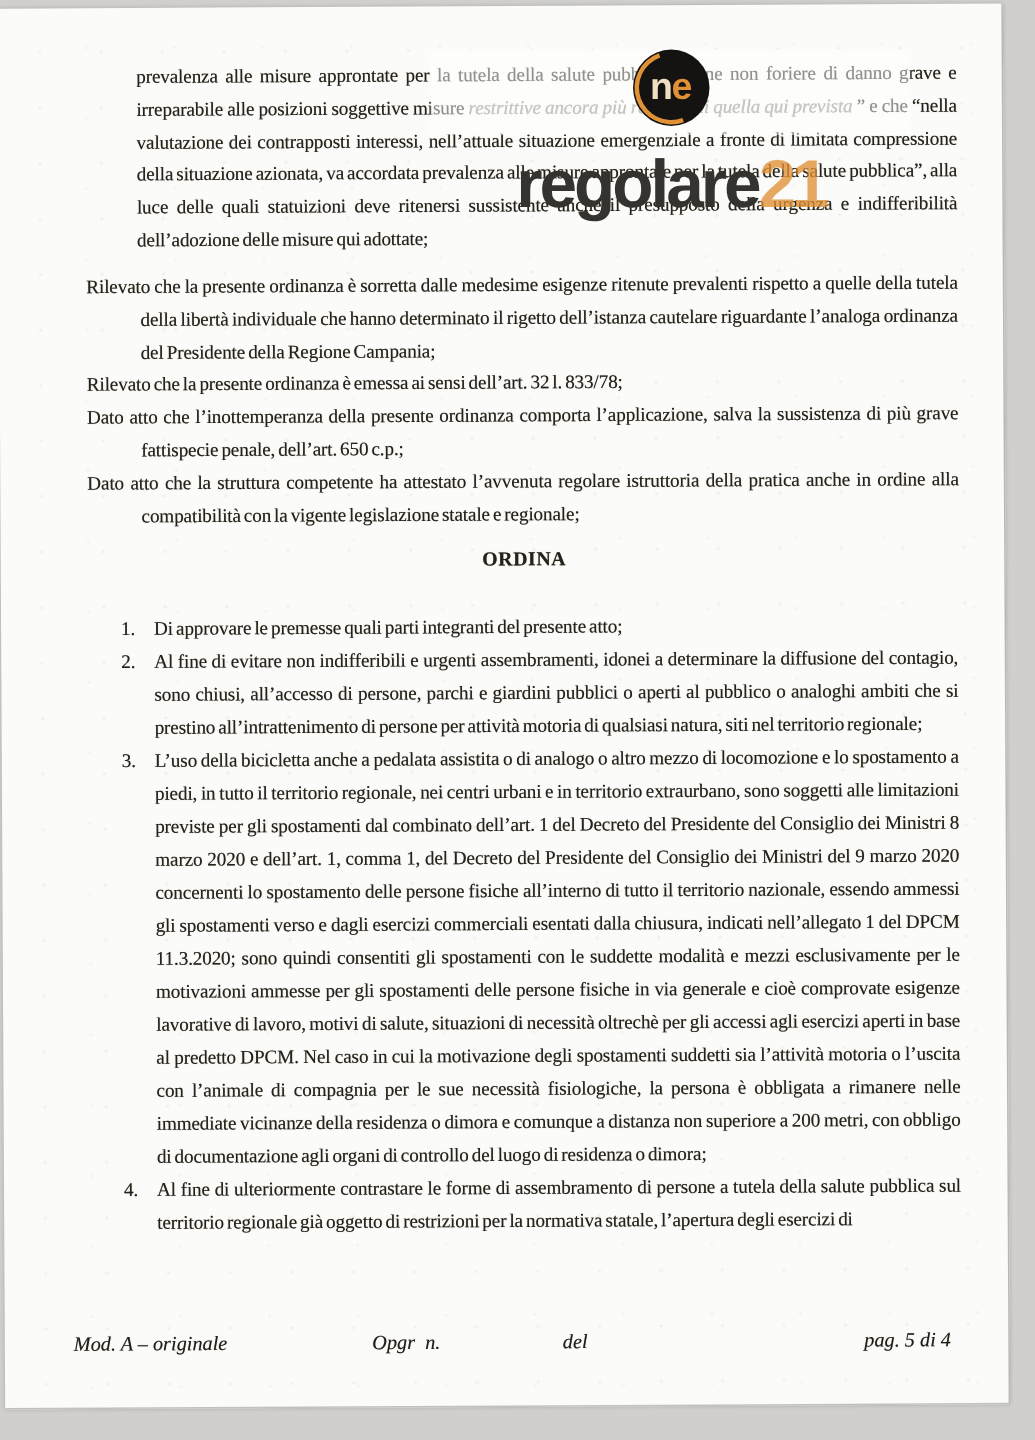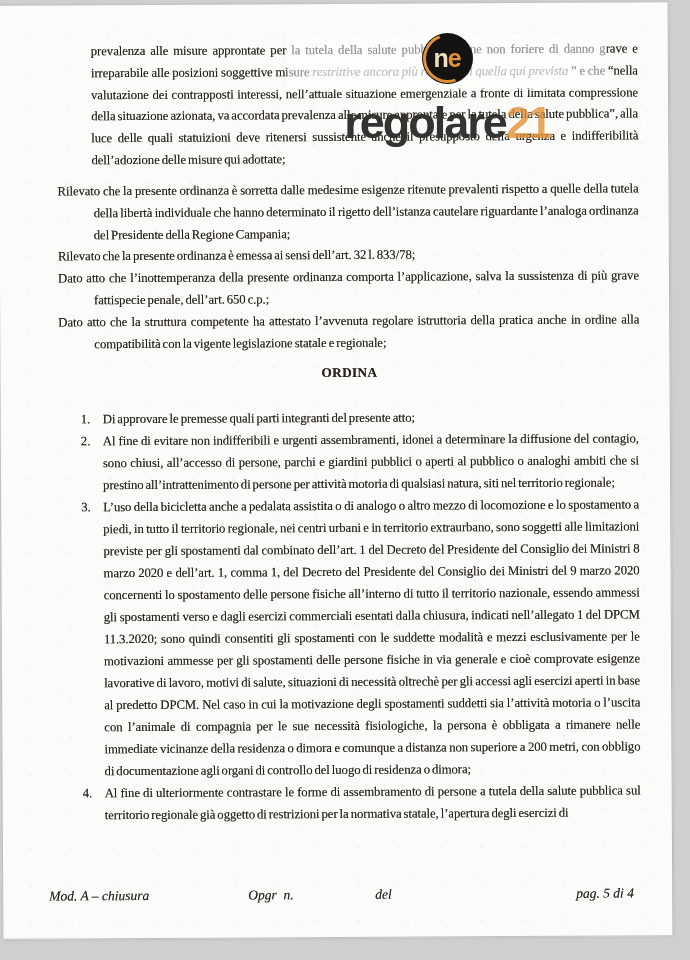--- a/index.html
+++ b/index.html
@@ -109,21 +109,21 @@
         <span class="num">3.</span>
         <span>L’uso della bicicletta anche a pedalata assistita o di analogo o altro mezzo di locomozione e lo spostamento a piedi, in tutto il territorio regionale, nei centri urbani e in territorio extraurbano, sono soggetti alle limitazioni previste per gli spostamenti dal combinato dell’art. 1 del Decreto del Presidente del Consiglio dei Ministri 8 marzo 2020 e dell’art. 1, comma 1, del Decreto del Presidente del Consiglio dei Ministri del 9 marzo 2020 concernenti lo spostamento delle persone fisiche all’interno di tutto il territorio nazionale, essendo ammessi gli spostamenti verso e dagli esercizi commerciali esentati dalla chiusura, indicati nell’allegato 1 del DPCM 11.3.2020; sono quindi consentiti gli spostamenti con le suddette modalità e mezzi esclusivamente per le motivazioni ammesse per gli spostamenti delle persone fisiche in via generale e cioè comprovate esigenze lavorative di lavoro, motivi di salute, situazioni di necessità oltrechè per gli accessi agli esercizi aperti in base al predetto DPCM.  Nel caso in cui la motivazione degli spostamenti suddetti sia l’attività motoria o l’uscita con l’animale di compagnia per le sue necessità fisiologiche, la persona è obbligata a rimanere nelle immediate vicinanze della residenza o dimora e comunque a distanza non superiore a 200 metri, con obbligo di documentazione agli organi di controllo del luogo di residenza o dimora;</span>
       </div>
       <div class="item">
         <span class="num">4.</span>
         <span>Al fine di ulteriormente contrastare le forme di assembramento di persone a tutela della salute pubblica sul territorio regionale già oggetto di restrizioni per la normativa statale, l’apertura degli esercizi di</span>
       </div>
     </div>
 
     <div class="footer">
-      <span class="f-model">Mod. A – chiusura</span>
+      <span class="f-model">Mod. A – originale</span>
       <span class="f-opgr">Opgr  n.</span>
       <span class="f-del">del</span>
       <span class="f-page">pag. 5 di 4</span>
     </div>
 
   </div>
 </div>
 
 <div class="watermark">
   <div class="wm-icon">

